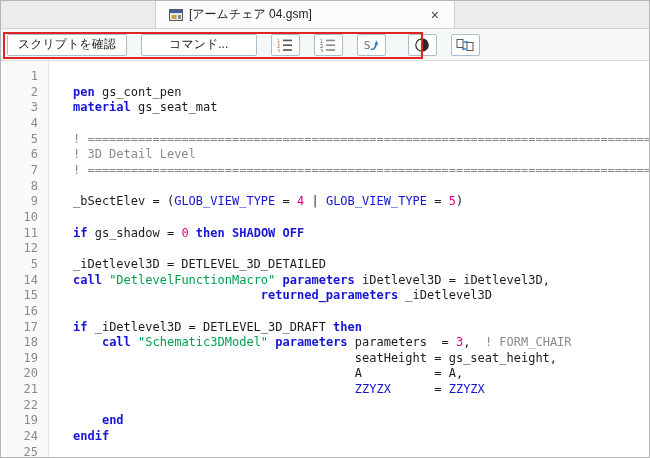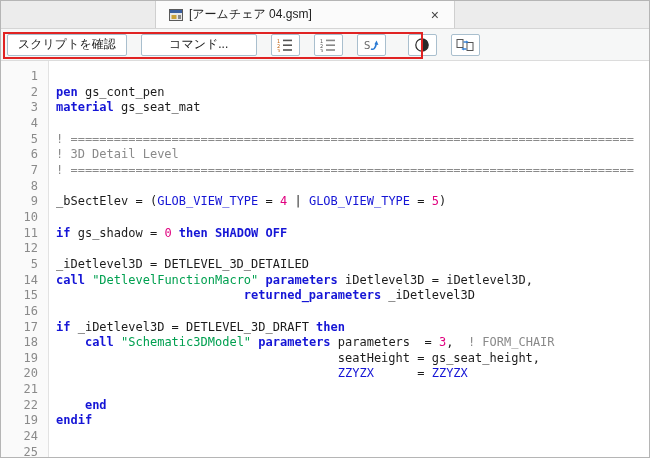--- a/index.html
+++ b/index.html
@@ -31,21 +31,21 @@
 
   .annotation { position:absolute; left:2px; top:31px; width:420px; height:27px;
                 border:2px solid var(--ann); pointer-events:none; z-index:5; }
 
   
   .editor { display:flex; height:396px; background:#fff; }
   .gutter { width:48px; background:#fafafa; border-right:1px solid #e2e2e2;
             padding-top:8px; text-align:right; flex:none; }
   .ln { font-family:"DejaVu Sans Mono", monospace; font-size:12px; line-height:15.65px;
         color:#8a8a8a; padding-right:10px; }
-  .code { padding:8px 0 8px 7px; overflow:hidden; flex:1; }
+  .code { padding:8px 0 8px 7px; overflow:hidden; flex:1;margin-left:17px; }
   .code-line { font-family:"DejaVu Sans Mono", monospace; font-size:12px;
                line-height:15.65px; white-space:pre; color:var(--plain); }
   .tok-kw   { color:var(--kw);  font-weight:bold; }
   .tok-glob { color:var(--glob); font-weight:normal; }
   .tok-cm   { color:var(--cm); }
   .tok-str  { color:var(--str); }
   .tok-num  { color:var(--num); }
   .tok-id   { color:var(--plain); }
 </style>
 </head>
@@ -165,20 +165,21 @@
         <div class="code-line">&nbsp;</div>
         <div class="code-line"><span class="tok-kw">if</span><span class="tok-id"> gs_shadow = </span><span class="tok-num">0</span><span class="tok-id"> </span><span class="tok-kw">then</span><span class="tok-id"> </span><span class="tok-kw">SHADOW OFF</span></div>
         <div class="code-line">&nbsp;</div>
         <div class="code-line"><span class="tok-id">_iDetlevel3D = DETLEVEL_3D_DETAILED</span></div>
         <div class="code-line"><span class="tok-kw">call</span><span class="tok-id"> </span><span class="tok-str">"DetlevelFunctionMacro"</span><span class="tok-id"> </span><span class="tok-kw">parameters</span><span class="tok-id"> iDetlevel3D = iDetlevel3D,</span></div>
         <div class="code-line"><span class="tok-id">                          </span><span class="tok-kw">returned_parameters</span><span class="tok-id"> _iDetlevel3D</span></div>
         <div class="code-line">&nbsp;</div>
         <div class="code-line"><span class="tok-kw">if</span><span class="tok-id"> _iDetlevel3D = DETLEVEL_3D_DRAFT </span><span class="tok-kw">then</span></div>
         <div class="code-line"><span class="tok-id">    </span><span class="tok-kw">call</span><span class="tok-id"> </span><span class="tok-str">"Schematic3DModel"</span><span class="tok-id"> </span><span class="tok-kw">parameters</span><span class="tok-id"> parameters  = </span><span class="tok-num">3</span><span class="tok-id">,  </span><span class="tok-cm">! FORM_CHAIR</span></div>
         <div class="code-line"><span class="tok-id">                                       seatHeight = gs_seat_height,</span></div>
+        <div class="code-line"><span class="tok-id">                                       A          = A,</span></div>
         <div class="code-line"><span class="tok-id">                                       </span><span class="tok-glob">ZZYZX</span><span class="tok-id">      = </span><span class="tok-glob">ZZYZX</span></div>
         <div class="code-line">&nbsp;</div>
         <div class="code-line"><span class="tok-id">    </span><span class="tok-kw">end</span></div>
         <div class="code-line"><span class="tok-kw">endif</span></div>
       </div>
   </div>
 
 </div>
 
 </body></html>

